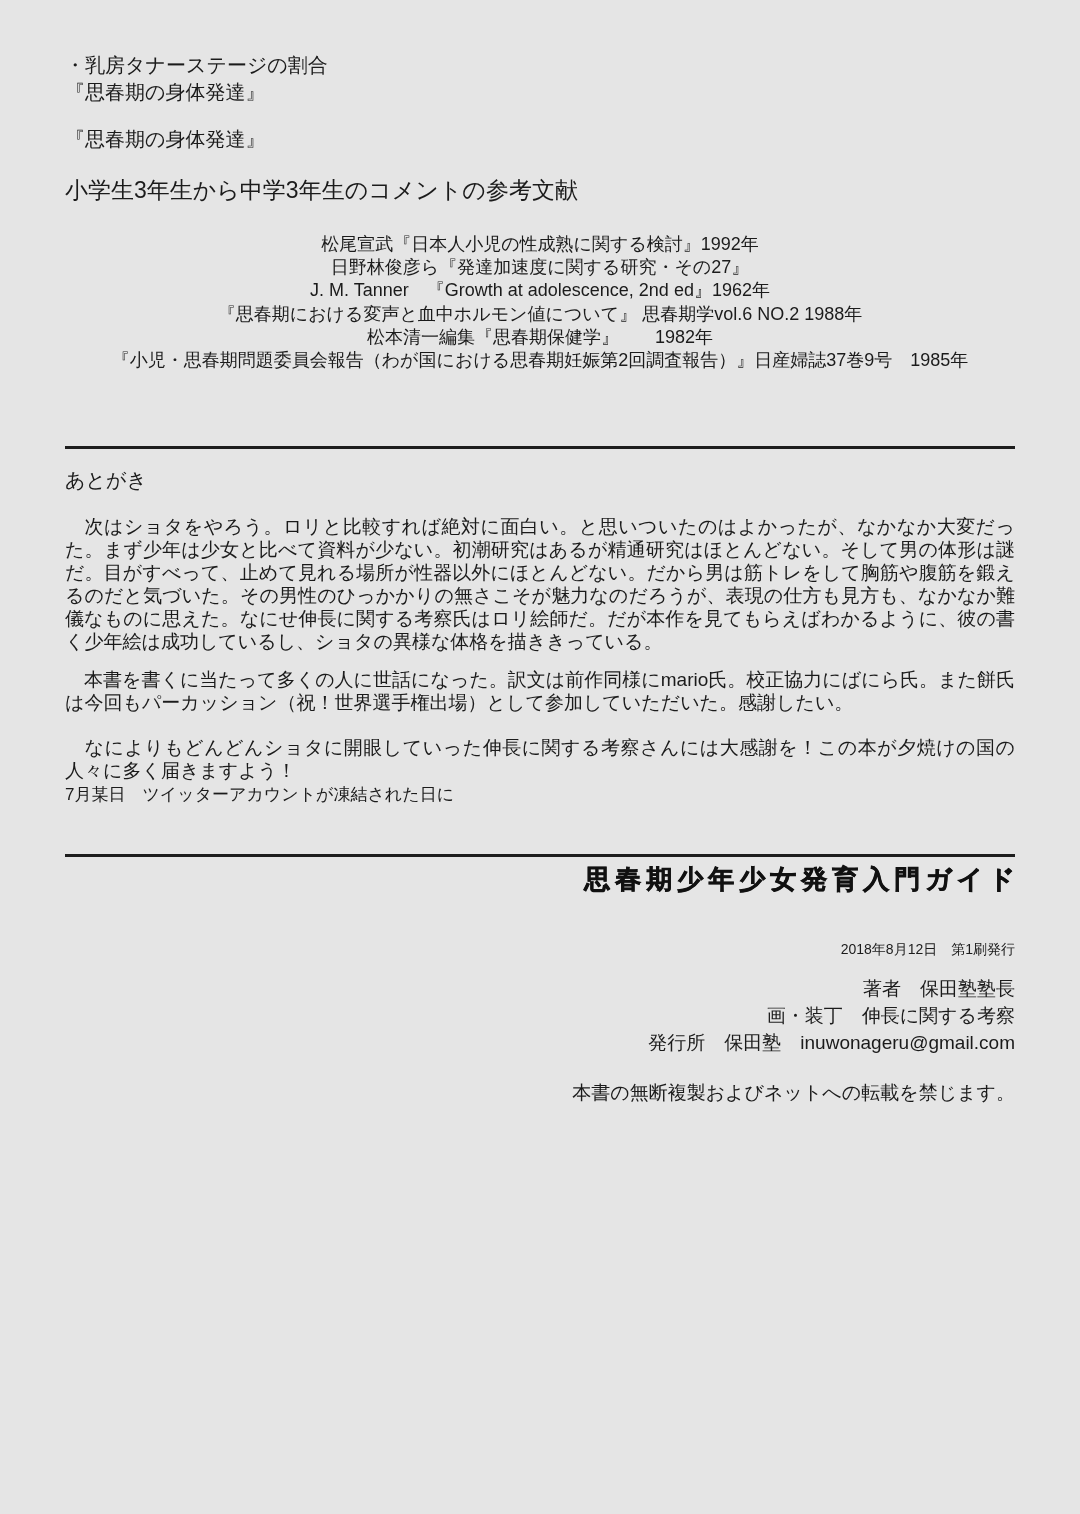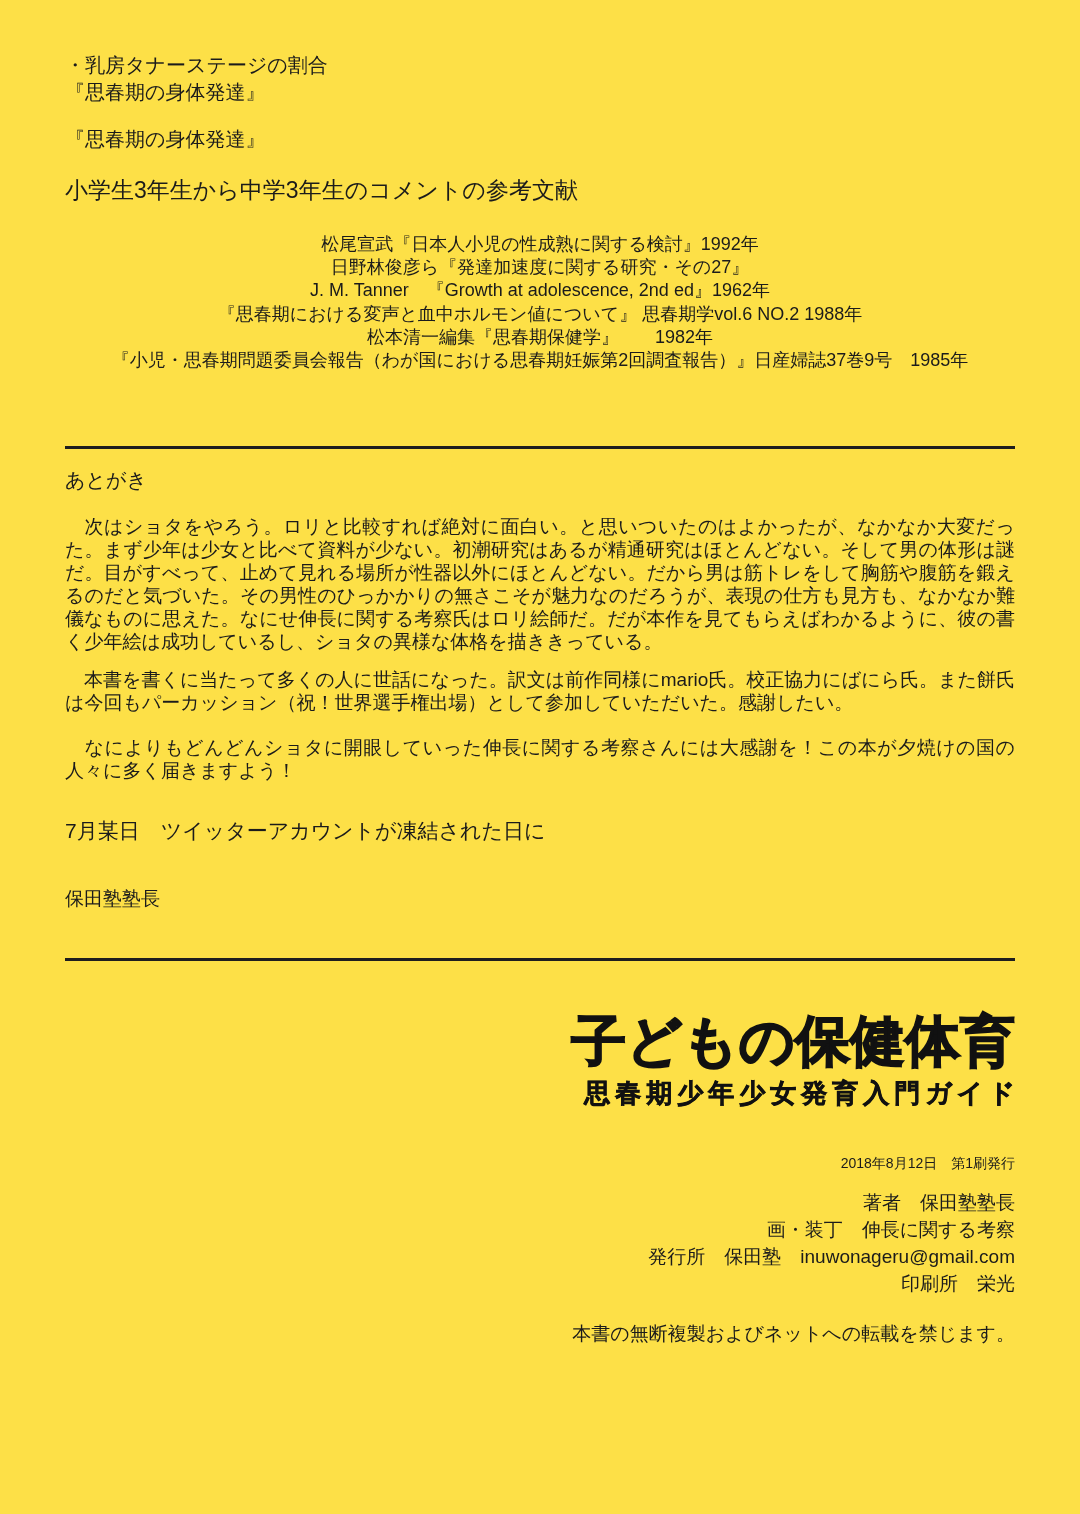--- a/index.html
+++ b/index.html
@@ -8,21 +8,21 @@
     width: 1080px;
     height: 1514px;
     font-family: "Liberation Sans", "DejaVu Sans", sans-serif;
     color: #1b1b1b;
     overflow: hidden;
   }
   .page {
     width: 1080px;
     height: 1514px;
     padding: 52px 65px 0 65px;
-    background: #fde047;
+    background: #e5e5e5;
   }
 
   
   .top-refs { font-size: 20px; line-height: 27px; }
   .ref-group { margin-bottom: 20px; }
   .ref-group > div { white-space: pre; }
 
   
   .comment-refs-heading {
     margin-top: 22px;
@@ -55,22 +55,21 @@
   .afterword p {
     font-size: 19px;
     line-height: 23px;
     text-align: justify;
     word-break: break-all;
   }
   .afterword .para-1 { margin-top: 22px; }
   .afterword .para-2 { margin-top: 15px; }
   .afterword .para-3 { margin-top: 22px; }
   .date-line {
-    margin-top: 36px;
-    font-size: 21px;
+    font-size: 17px;
     line-height: 26px;
     white-space: pre;
   }
   .signature {
     margin-top: 42px;
     font-size: 19px;
     line-height: 26px;
   }
 
   
@@ -139,31 +138,28 @@
   </div>
 
   <hr class="rule rule-1">
 
   <section class="afterword">
     <div class="afterword-heading">あとがき</div>
     <p class="para-1">　次はショタをやろう。ロリと比較すれば絶対に面白い。と思いついたのはよかったが、なかなか大変だった。まず少年は少女と比べて資料が少ない。初潮研究はあるが精通研究はほとんどない。そして男の体形は謎だ。目がすべって、止めて見れる場所が性器以外にほとんどない。だから男は筋トレをして胸筋や腹筋を鍛えるのだと気づいた。その男性のひっかかりの無さこそが魅力なのだろうが、表現の仕方も見方も、なかなか難儀なものに思えた。なにせ伸長に関する考察氏はロリ絵師だ。だが本作を見てもらえばわかるように、彼の書く少年絵は成功しているし、ショタの異様な体格を描ききっている。</p>
     <p class="para-2">　本書を書くに当たって多くの人に世話になった。訳文は前作同様にmario氏。校正協力にばにら氏。また餅氏は今回もパーカッション（祝！世界選手権出場）として参加していただいた。感謝したい。</p>
     <p class="para-3">　なによりもどんどんショタに開眼していった伸長に関する考察さんには大感謝を！この本が夕焼けの国の人々に多く届きますよう！</p>
     <div class="date-line">7月某日　ツイッターアカウントが凍結された日に</div>
-    <div class="signature">保田塾塾長</div>
   </section>
 
   <hr class="rule rule-2">
 
   <section class="colophon">
-    <div class="book-title">子どもの保健体育</div>
     <div class="book-subtitle">思春期少年少女発育入門ガイド</div>
     <div class="print-date">2018年8月12日　第1刷発行</div>
     <div class="credits">
       <div class="credit-line">著者　保田塾塾長</div>
       <div class="credit-line">画・装丁　伸長に関する考察</div>
       <div class="credit-line">発行所　保田塾　inuwonageru@gmail.com</div>
-      <div class="credit-line">印刷所　栄光</div>
     </div>
     <div class="notice">本書の無断複製およびネットへの転載を禁じます。</div>
   </section>
 
 </div>
 
 </body></html>

